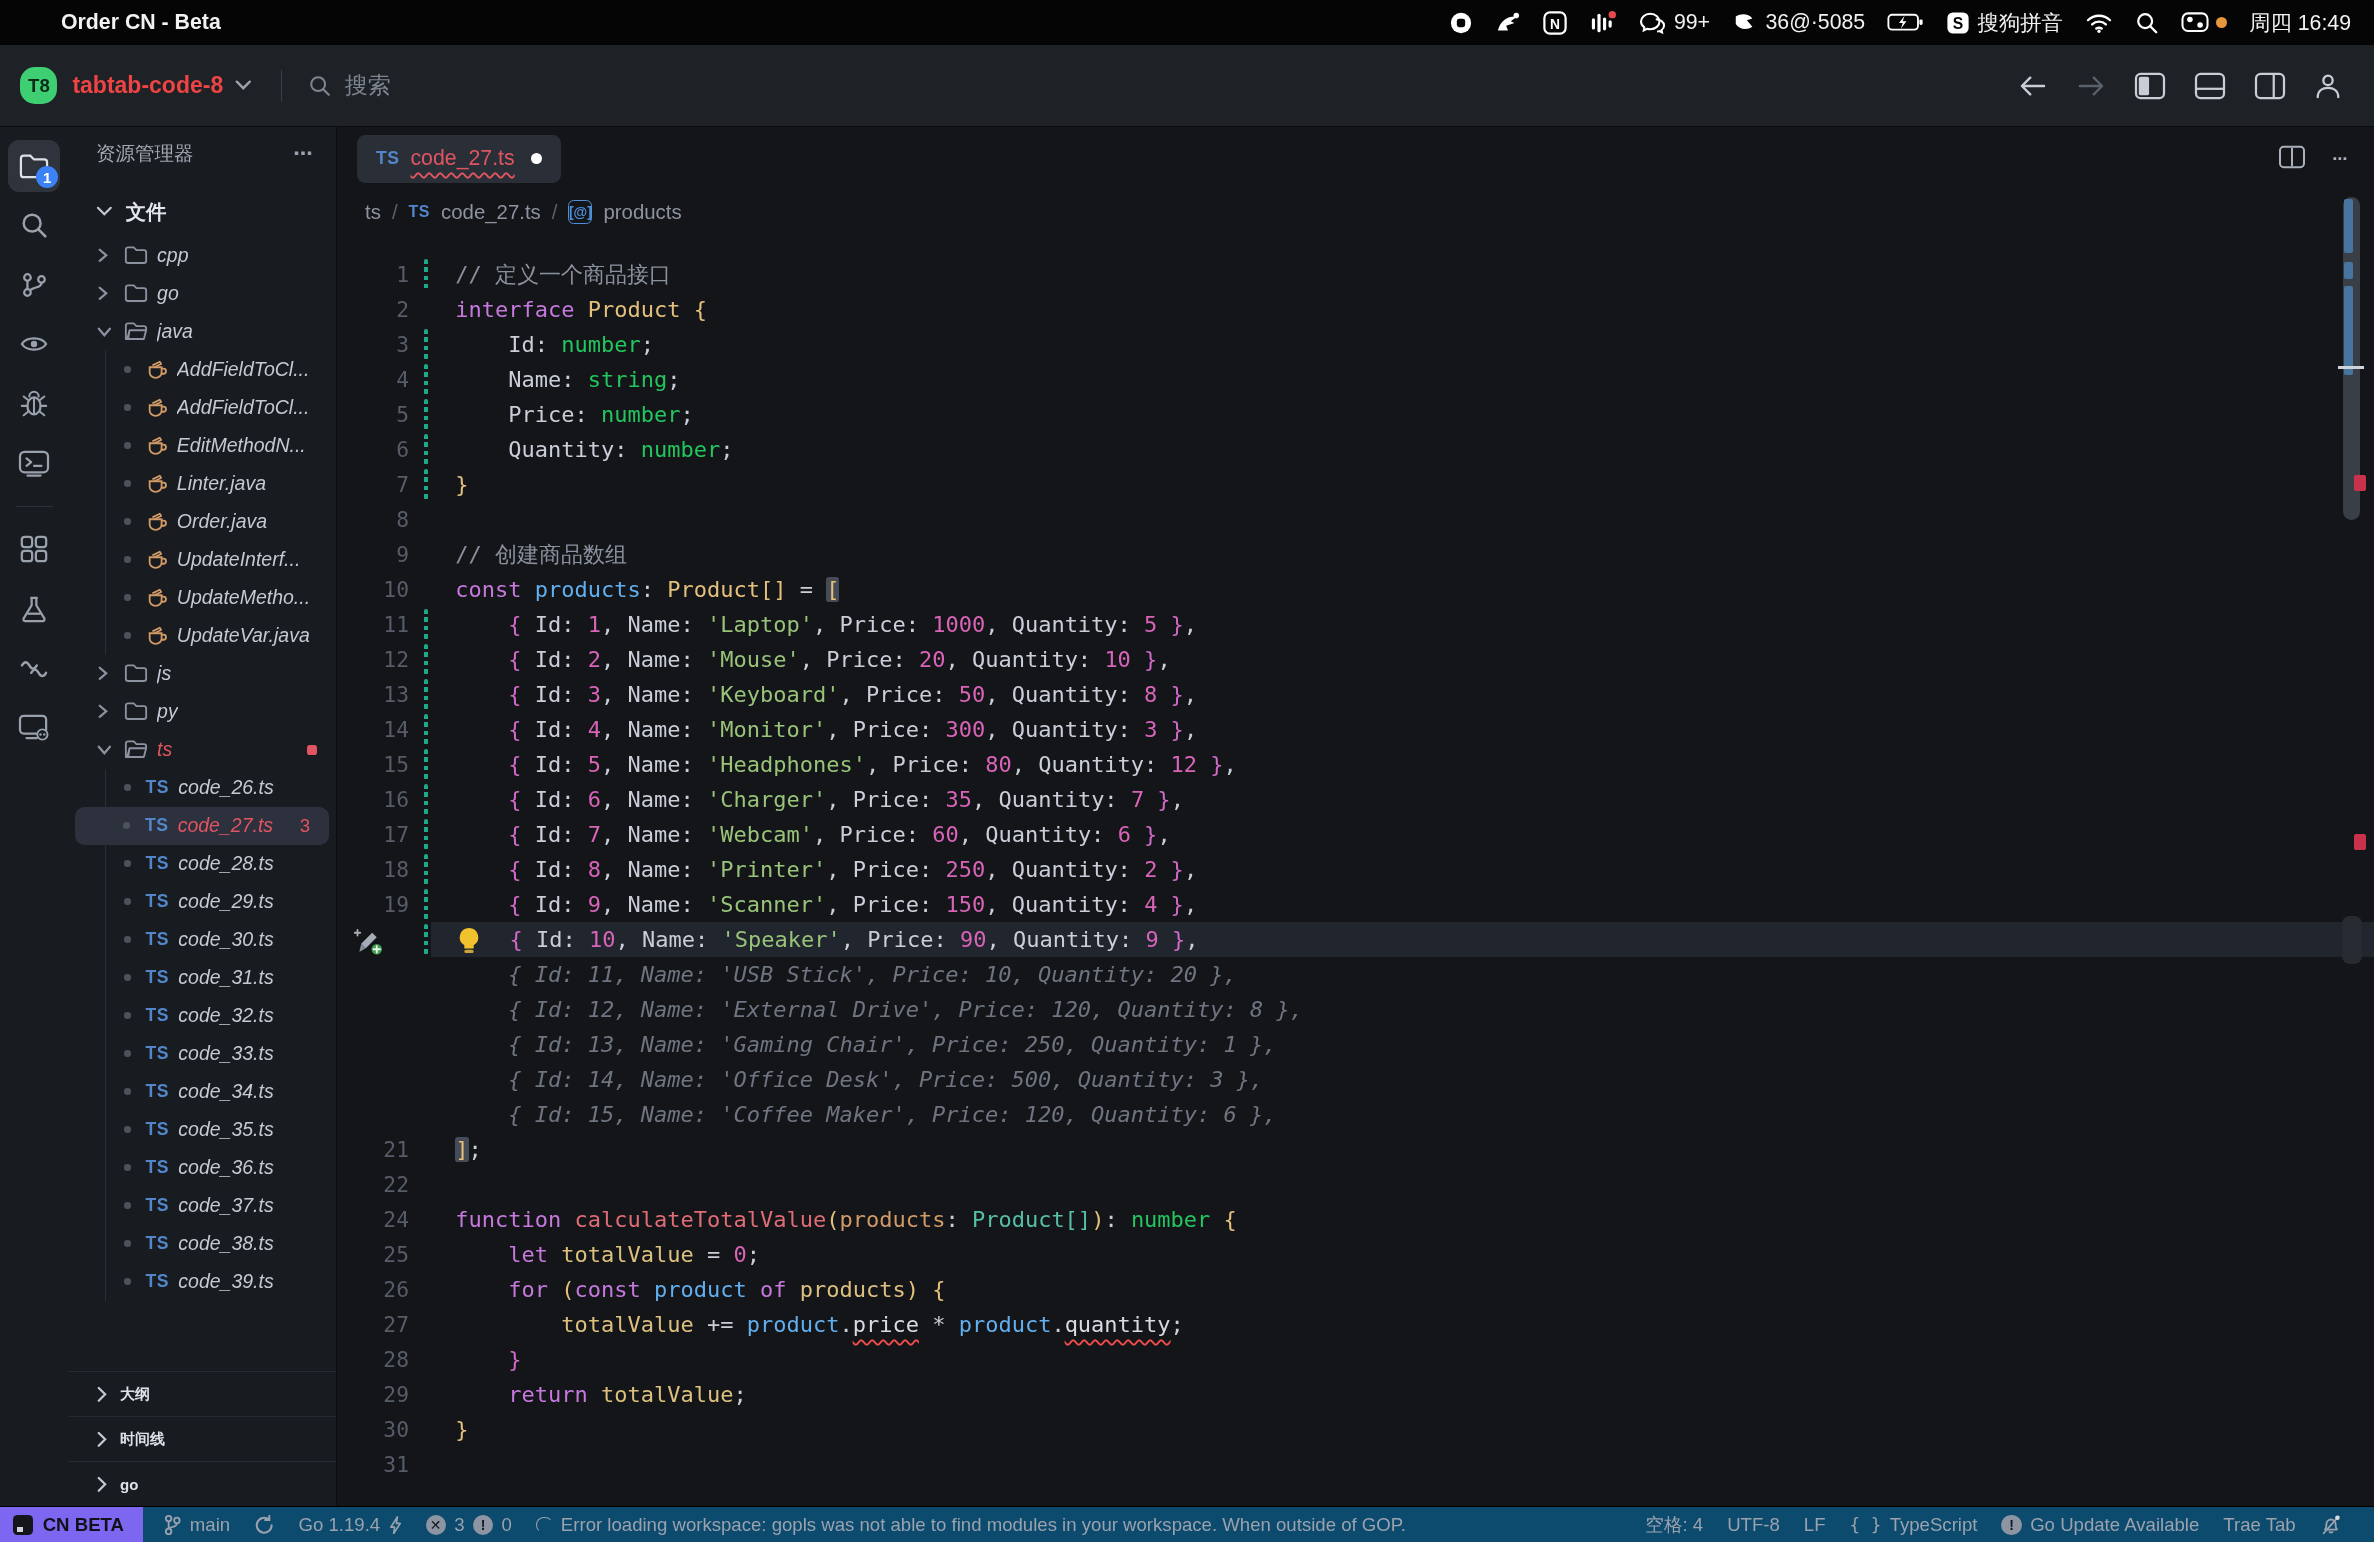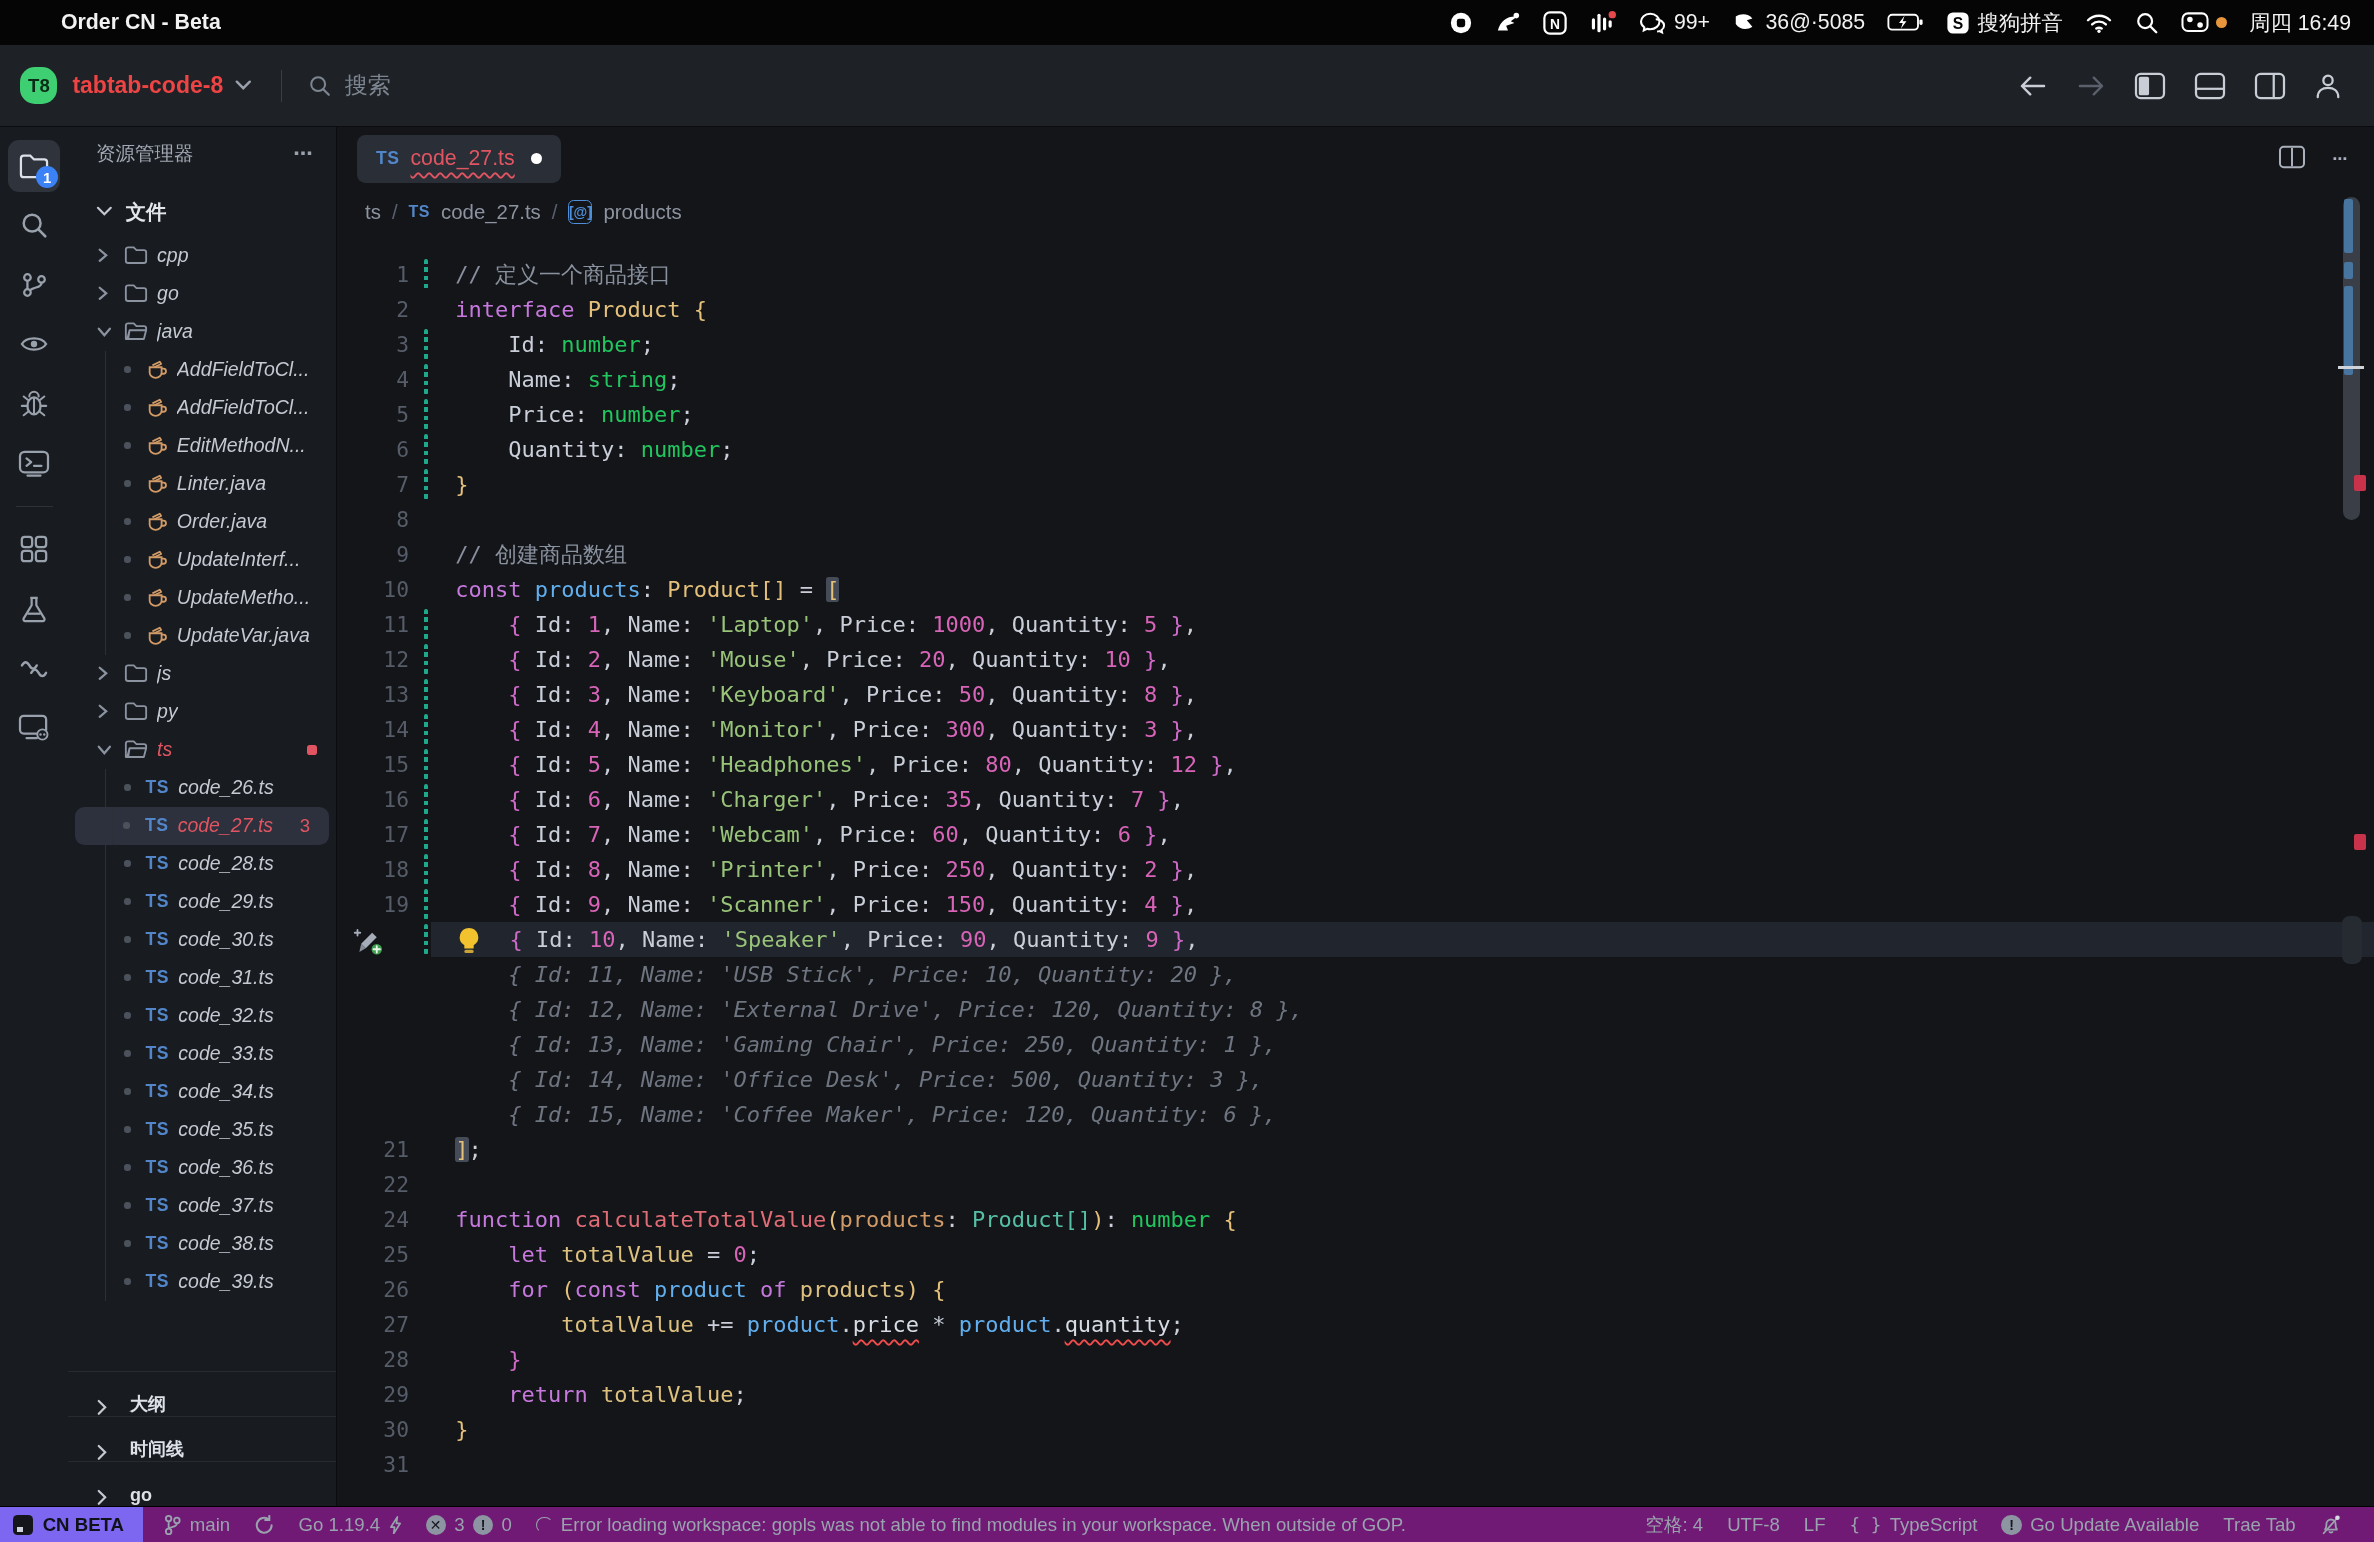--- a/index.html
+++ b/index.html
@@ -54,21 +54,21 @@
   .tsmark { color:#5286c9; font-weight:700; font-size:17.6px; letter-spacing:0.5px; }
   .tree-label { white-space:nowrap; overflow:hidden;font-style:italic; }
   .tree-row.sel { background:#2c313d; border-radius:9.3px; margin:0 7.4px; }
   .tree-row.sel .bullet { margin-left:48px; }
   .err-red { color:#e05561; }
   .wavy { text-decoration:underline; text-decoration-style:wavy; text-decoration-color:#e05561; text-decoration-thickness:1.9px; text-underline-offset:6.5px; }
   .row-right { margin-left:auto; margin-right:18.6px; display:flex; align-items:center; }
   .red-dot { width:10.2px; height:10.2px; border-radius:2.8px; background:#e05561; }
   .badge3 { color:#e05561; font-size:18.6px; }
   .sb-bottom { flex:none; }
-  .sb-sec { height:45px; display:flex; align-items:flex-end; gap:23px; padding-left:28px; border-top:0.9px solid #262a31; font-weight:700; color:#dde1e8; font-size:18px; }
+  .sb-sec { height:45px; display:flex; align-items:center; gap:13px; padding-left:28px; border-top:0.9px solid #262a31; font-weight:700; color:#dde1e8; font-size:15px; }
 
   
   .editor { flex:1; position:relative; background:#131519; min-width:0; display:flex; flex-direction:column; }
   .tabbar { height:63px; flex:none; display:flex; align-items:center; position:relative; }
   .tab { margin-left:20.4px; height:48px; border-radius:8.3px; background:#2a2e37; display:flex; align-items:center; padding:0 18.6px; gap:11px; }
   .tab-name { color:#e05561; font-size:21.3px; }
   .mod-dot { width:11px; height:11px; border-radius:50%; background:#fff; margin-left:5.6px; }
   .tab-actions { position:absolute; right:24px; top:0; height:63px; display:flex; align-items:center; gap:26px; color:#aab0bb; }
   .breadcrumb { height:44px; flex:none; display:flex; align-items:center; gap:11px; padding-left:28px; color:#8d94a0; font-size:20.4px; }
   .bc-sep { color:#596070; }
@@ -98,21 +98,21 @@
 
   
   .ovr { position:absolute; top:0; bottom:0; right:0; width:32px; }
   .sb-thumb { position:absolute; right:15px; top:70px; width:16.7px; height:323px; background:#3a3f47; border-radius:8.3px; }
   .ov-blue { position:absolute; right:22px; width:9.3px; background:#47759f; border-radius:1.9px; }
   .ov-white { position:absolute; right:11px; width:26px; height:2.8px; background:#cfd3da; }
   .ov-red { position:absolute; right:9.3px; width:12px; height:16px; background:#c8324a; border-radius:1.9px; }
   .sb-thumb2 { position:absolute; right:13px; top:789px; width:20.4px; height:48px; background:#262b32; border-radius:7.4px; }
 
   
-  .statusbar { height:37px; flex:none; background:#701a75; display:flex; align-items:center; color:#9aa2ae; font-size:18.6px; border-top:0.9px solid #000; }
+  .statusbar { height:37px; flex:none; background:#0c4a6e; display:flex; align-items:center; color:#9aa2ae; font-size:18.6px; border-top:0.9px solid #000; }
   .st-item { display:flex; align-items:center; gap:8.3px; margin-right:24px; }
   .cnbeta { height:37px; background:#7d66f0; color:#10121a; font-weight:700; display:flex; align-items:center; gap:9.3px; padding:0 18.6px 0 13px; margin-right:20.4px; }
   .cn-ic { width:20.4px; height:20.4px; background:#14161c; border-radius:4.6px; position:relative; }
   .cn-ic::after { content:""; position:absolute; left:3.7px; bottom:3.7px; width:6.5px; height:4.6px; background:#cfd3dc; }
   .gr-circ { width:20.4px; height:20.4px; border-radius:50%; background:#8d95a2; color:#15181d; font-size:14px; font-weight:700; display:flex; align-items:center; justify-content:center; }
   .spin { width:16.7px; height:16.7px; border:1.9px solid transparent; border-top-color:#9aa2ae; border-left-color:#9aa2ae; border-radius:50%; }
   .st-right { margin-left:auto; display:flex; align-items:center; padding-right:9.3px; }
   .braces { font-family:"DejaVu Sans Mono",monospace; font-size:17.6px; }
 </style>
 </head>

